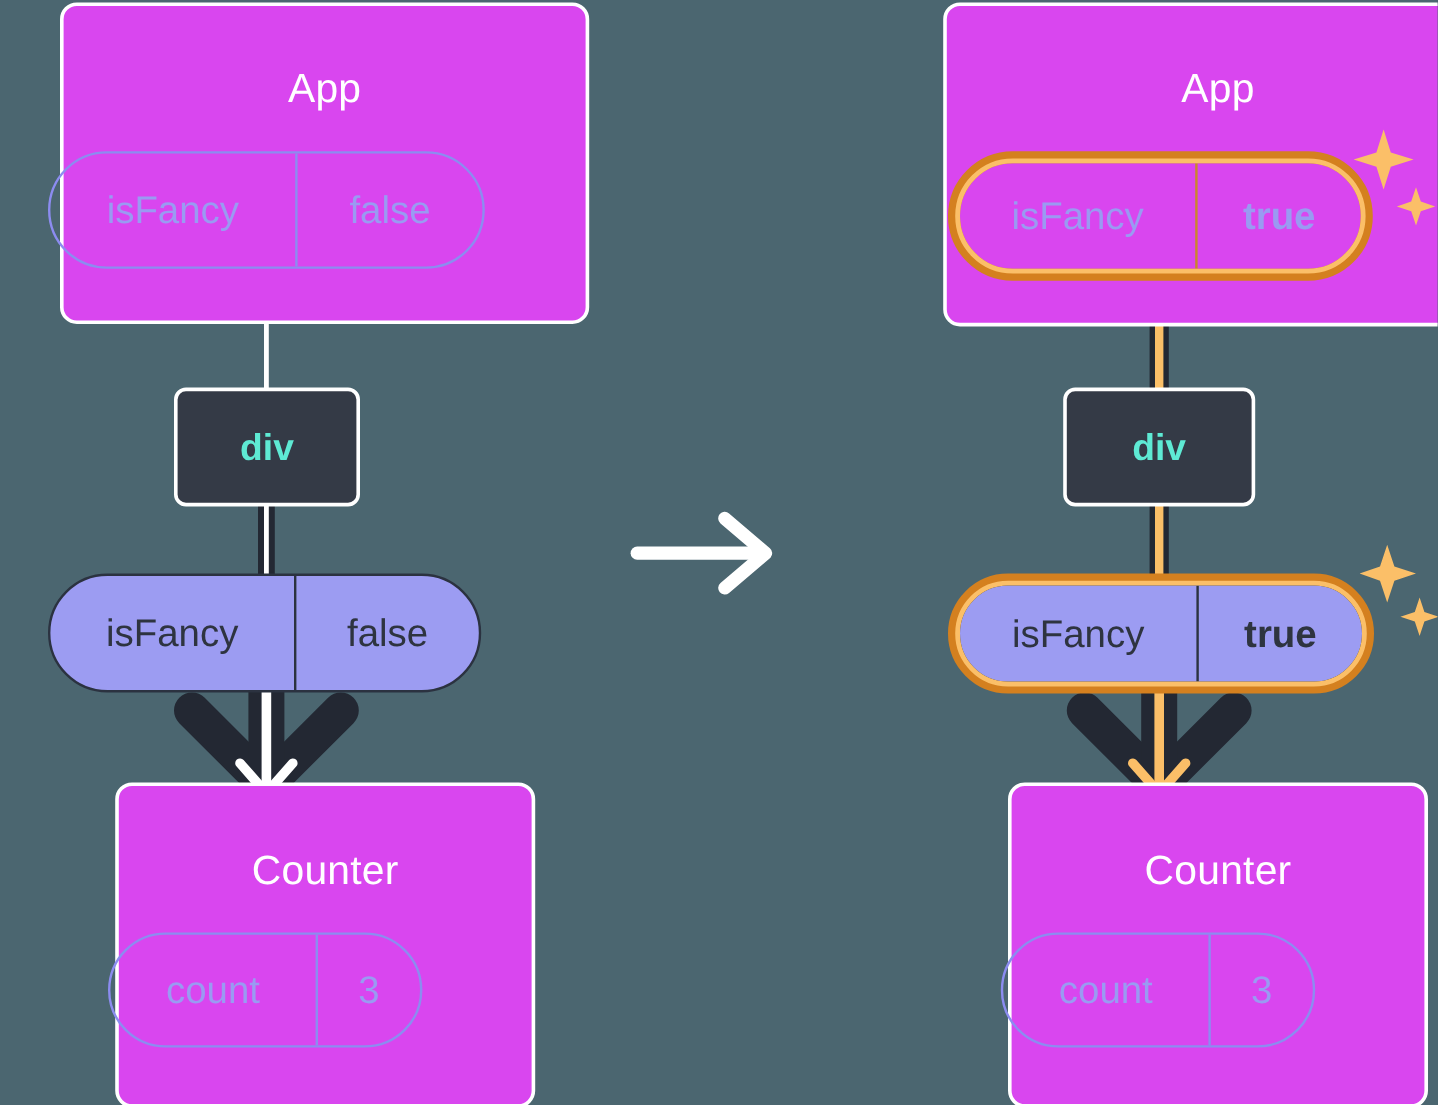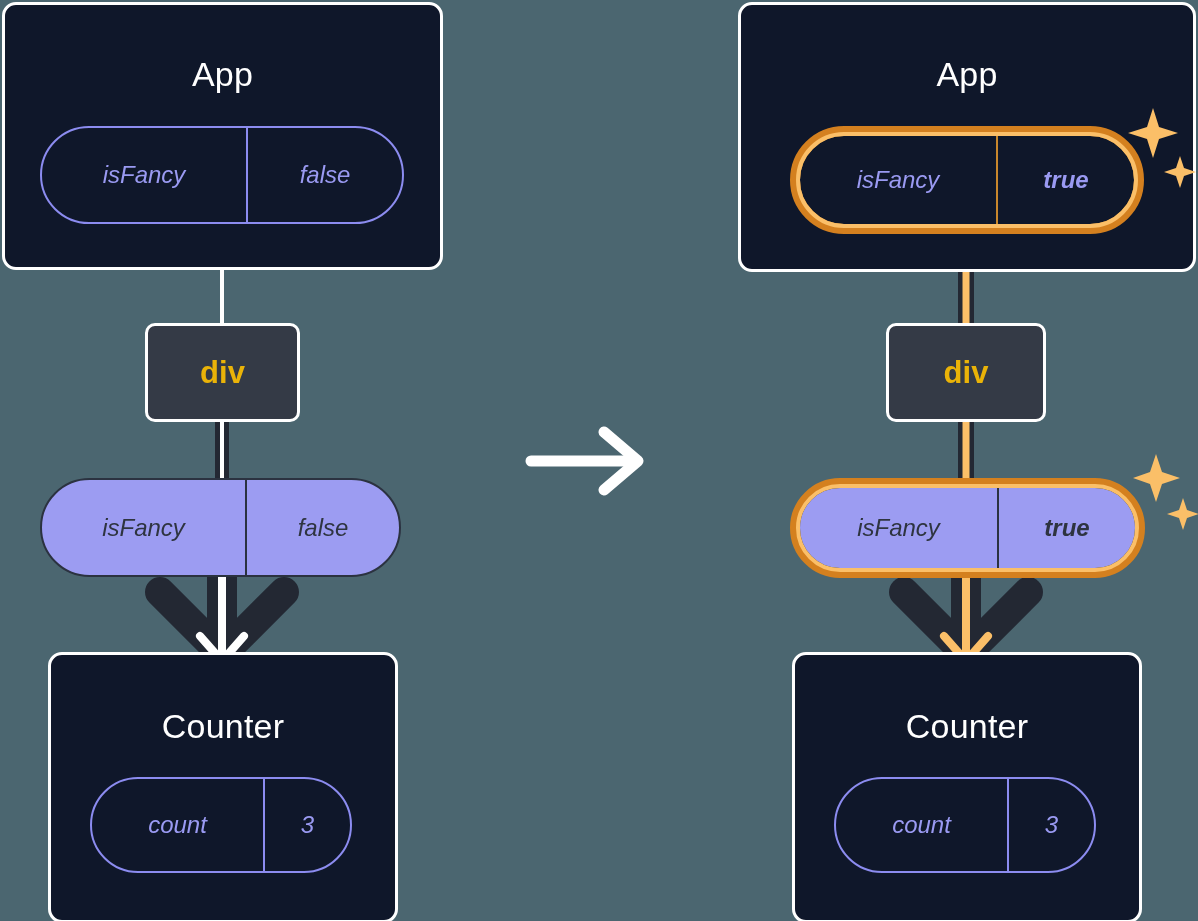--- a/index.html
+++ b/index.html
@@ -10,25 +10,26 @@
     overflow:hidden;
     position:relative;
   }
   #stage{position:absolute;left:0;top:0;width:1198px;height:921px;}
   .layer{position:absolute;left:0;top:0;width:1198px;height:921px;}
   svg.layer{pointer-events:none;}
 
   
   .cbox{
     position:absolute;
-    background:#0f172a;
+    background:#d946ef;
     border:3px solid #ffffff;
     border-radius:14px;
     box-sizing:border-box;
     z-index:5;
+    margin-left:48px;
   }
   .cbox-title{
     position:absolute;
     left:0;right:0;
     text-align:center;
     color:#ffffff;
     font-size:34px;
     font-weight:400;
     letter-spacing:0.2px;
   }
@@ -37,41 +38,40 @@
   .dombox{
     position:absolute;
     background:#343a46;
     border:3px solid #ffffff;
     border-radius:10px;
     box-sizing:border-box;
     z-index:6;
     display:flex;
     align-items:center;
     justify-content:center;
-    color:#eab308;
+    color:#5eead4;
     font-size:31px;
     font-weight:700;
   }
   .dombox span{position:relative;z-index:2;}
 
   
   .pill{
     position:absolute;
     box-sizing:border-box;
     display:flex;
     align-items:stretch;
     border-radius:999px;
     z-index:7;
   }
   .pill .key,.pill .val{
     display:flex;align-items:center;justify-content:center;
     box-sizing:border-box;
-    font-size:24px;
+    font-size:32px;
     white-space:nowrap;
-    font-style:italic;
   }
 
   
   .pill-outline{
     border:2px solid #8c8cf0;
     background:transparent;
   }
   .pill-outline .key{color:#9a9af2;flex:0 0 auto;border-right:2px solid #8c8cf0;}
   .pill-outline .val{color:#9a9af2;flex:1 1 auto;}
 

